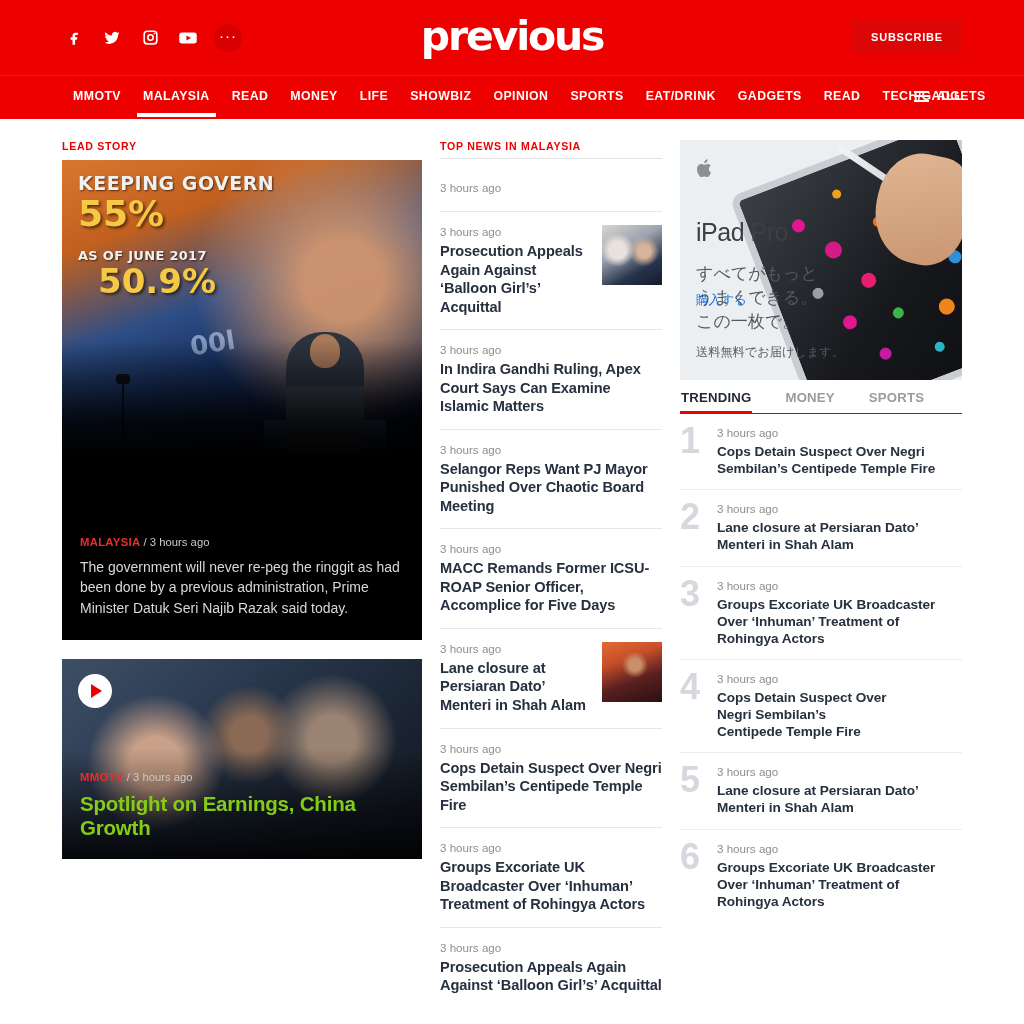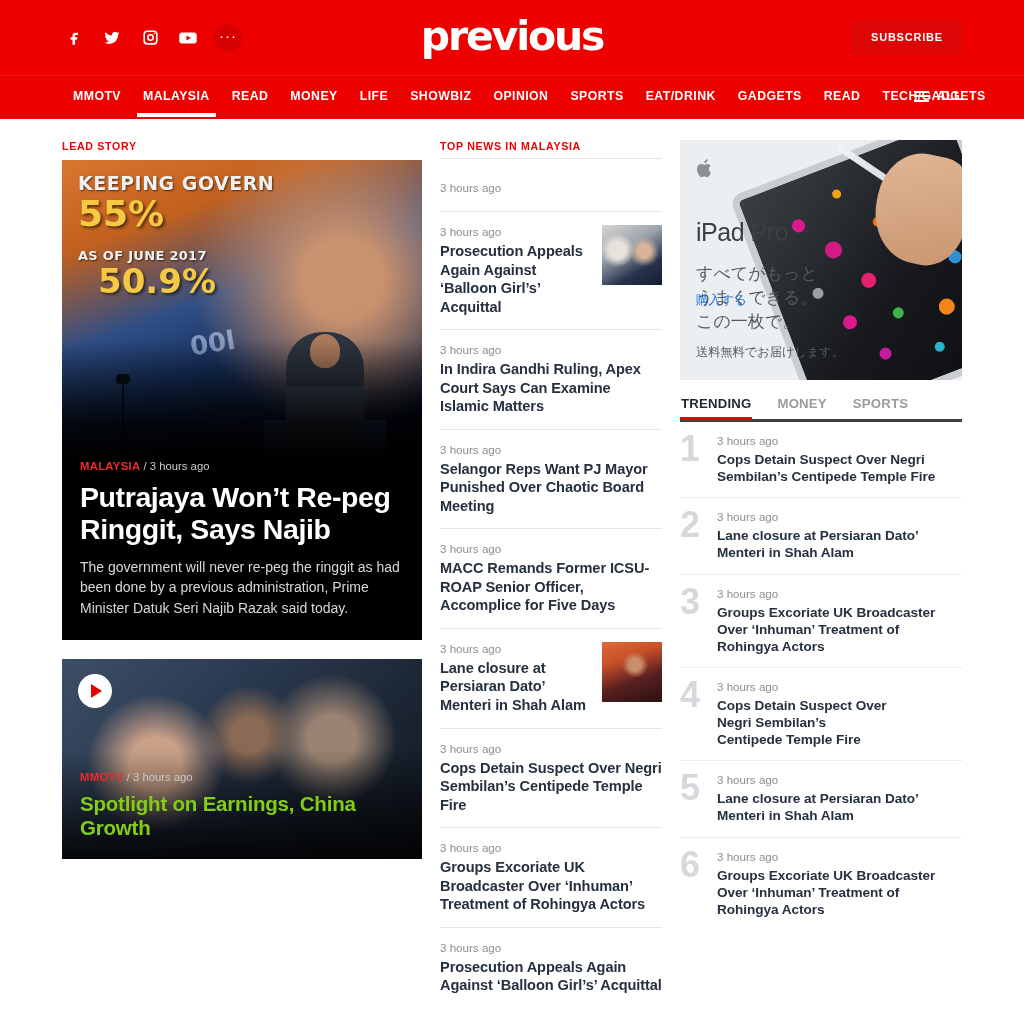--- a/index.html
+++ b/index.html
@@ -357,23 +357,23 @@
   }
   .ad .hand {
     position: absolute; right: -6px; top: 14px;
     width: 92px; height: 110px;
     background: linear-gradient(160deg, #e2b794, #c89570);
     border-radius: 45% 35% 40% 50%;
     transform: rotate(12deg);
   }
 
   .tabs {
-    display: flex; gap: 24px;
-    border-bottom: 3px solid #404040;
-    margin-top: 8px;
+    display: flex; gap: 32px;
+    border-bottom: 1px solid #404040;
+    margin-top: 2px;
   }
   .tab {
     font-size: 13.2px; font-weight: 700; letter-spacing: .2px;
     color: #9b9b9b; padding: 8px 1px 8px 1px;
     position: relative; cursor: pointer;
   }
   .tab.active { color: #1f2733; }
   .tab.active::after {
     content: ""; position: absolute; left: 0; right: 0; bottom: -1px;
     height: 3px; background: #ed0000;
@@ -475,21 +475,20 @@
           <div class="podium"></div>
           <div class="figure"></div>
           <div class="head"></div>
           <div class="mic"></div>
           <div class="fade"></div>
         </div>
         <div class="lead-body">
           <div class="kicker">
             <span class="cat">MALAYSIA</span><span class="time"> / </span><span class="time">3 hours ago</span>
           </div>
-          <h1 class="lead-title">Putrajaya Won’t Re-peg Ringgit, Says Najib</h1>
           <p class="lead-desc">The government will never re-peg the ringgit as had been done by a previous administration, Prime Minister Datuk Seri Najib Razak said today.</p>
         </div>
       </article>
 
       <article class="video-card">
         <div class="video-photo">
           <div class="vfade"></div>
         </div>
         <div class="play-btn">
             <span class="tri"></span>

